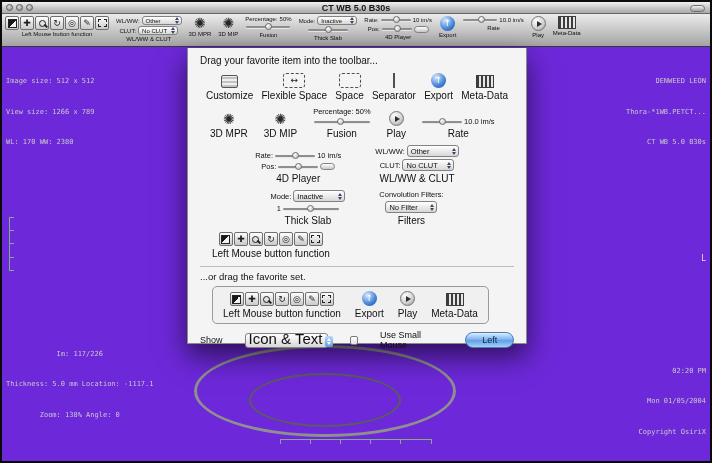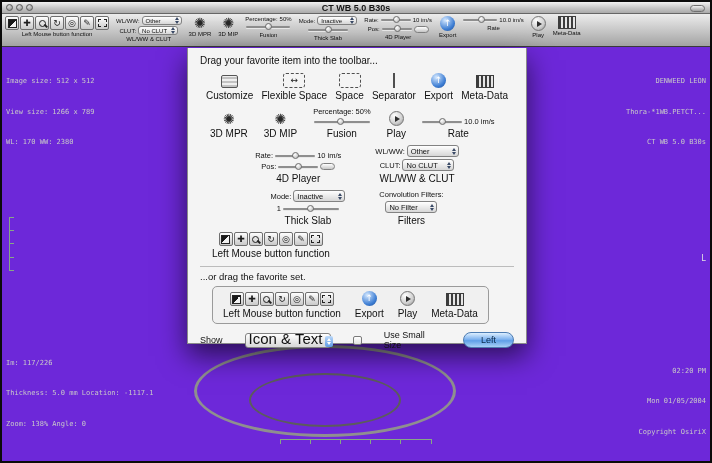--- a/index.html
+++ b/index.html
@@ -83,21 +83,21 @@
   .ibox-dashed { min-width:22px; height:15px; border:1px dashed #4f4f4f; border-radius:3px;
     display:flex; align-items:center; justify-content:center; padding:0 2px; }
   .sep-bar { width:2px; height:15px; background:#4f4f4f; }
 
   
   .viewer { position:absolute; top:45px; left:0; right:0; bottom:0; background:#6d28d9; z-index:1; }
   .ov { position:absolute; font-family:"DejaVu Sans Mono", monospace; font-size:7px;
     color:#c9c9c9; line-height:1.45; white-space:pre; }
   .ov-tl { top:9px; left:4px; }
   .ov-tr { top:9px; right:4px; text-align:right; }
-  .ov-bl { bottom:12px; left:4px; }
+  .ov-bl { bottom:21px; left:4px;text-align:center; }
   .ov-br { bottom:4px; right:4px; text-align:right; }
   .ov-l  { top:206px; right:4px; color:#e2e2e2; font-size:8px; }
   .el1 { position:absolute; left:192px; top:298px; width:262px; height:92px;
     border:3px solid #8f8f8f; border-radius:50%; }
   .el2 { position:absolute; left:247px; top:326px; width:152px; height:54px;
     border:2px solid #5c5c5c; border-radius:50%; }
   .vruler { position:absolute; left:7px; top:170px; height:54px; border-left:1px solid #86a886; }
   .vruler i { position:absolute; left:0; width:4px; height:1px; background:#86a886; display:block; }
   .hruler { position:absolute; left:278px; top:392px; width:152px; border-top:1px solid #86a886; }
   .hruler i { position:absolute; top:0; width:1px; height:4px; background:#86a886; display:block; }
@@ -565,18 +565,18 @@
     <div class="sheet-bottom">
       <span>Show</span>
       <span class="pop lg">
           <span>Icon &amp; Text</span>
           <span class="arrs">
             <span class="arr-up"></span>
             <span class="arr-dn"></span>
           </span>
         </span>
       <span class="cb"></span>
-      <span>Use Small Size</span>
+      <span>Use Small Mouse</span>
       <span class="done">Left</span>
     </div>
   </div>
 
 </div>
 
 </body></html>

